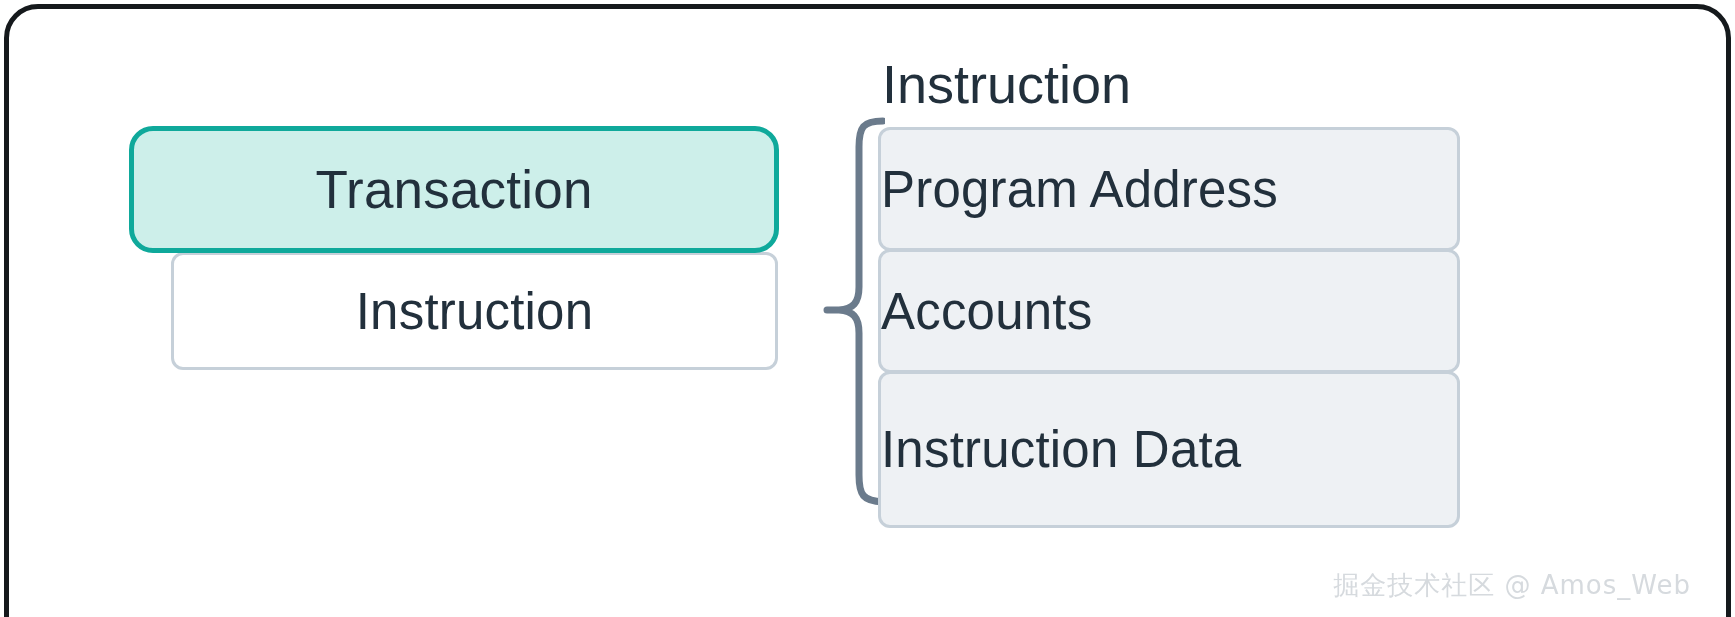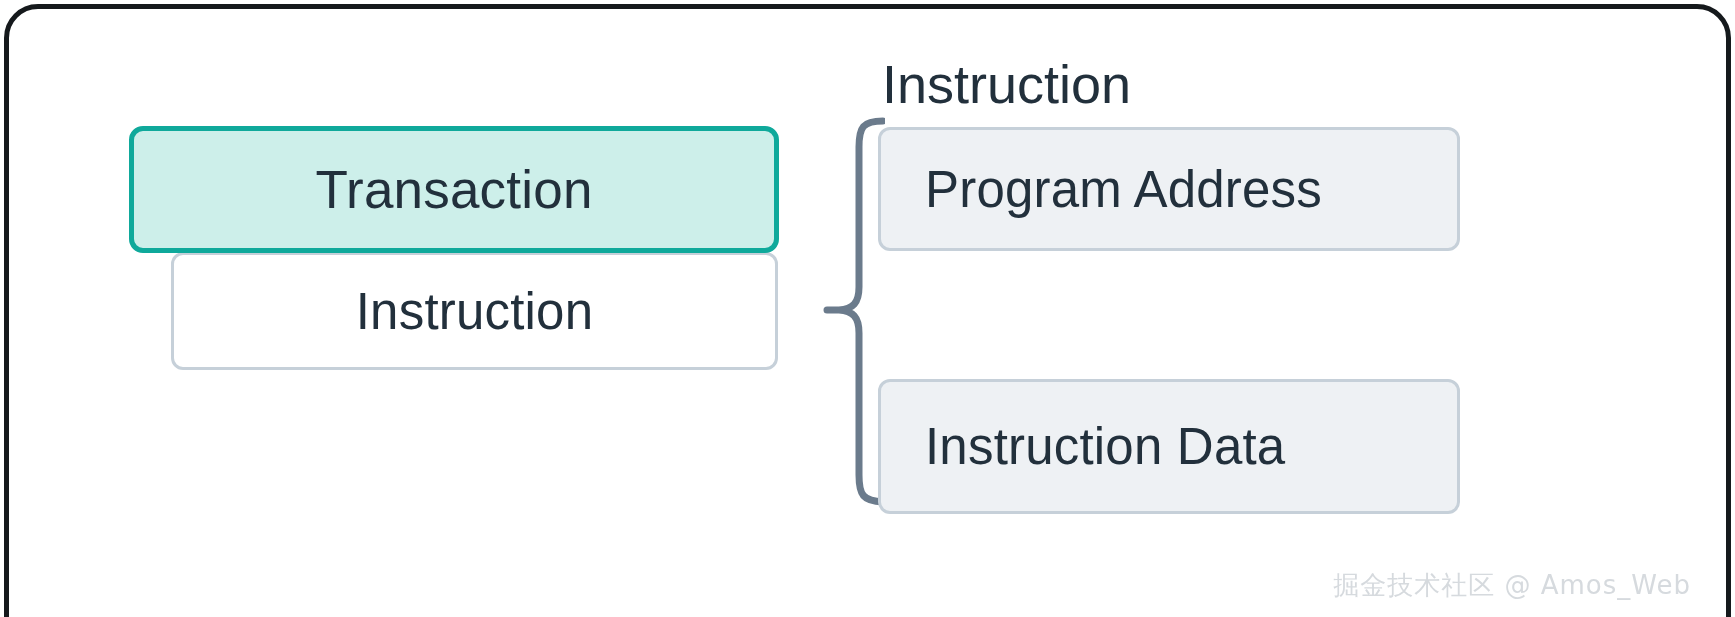--- a/index.html
+++ b/index.html
@@ -48,21 +48,21 @@
   }
 
   
   .box-transaction {
     left: 120px;
     top: 117px;
     width: 650px;
     height: 127px;
     background: #cdefea;
     border: 5px solid #0fa99b;
-    border-radius: 14px;
+    border-radius: 24px;
     color: #22303c;
     font-size: 53px;
     z-index: 4;
   }
 
   .box-instruction-left {
     left: 162px;
     top: 243px;
     width: 607px;
     height: 118px;
@@ -77,25 +77,24 @@
   
   .box-detail {
     left: 869px;
     width: 582px;
     background: #eef1f4;
     border: 3px solid #c6d0d9;
     border-radius: 12px;
     color: #22303c;
     font-size: 51px;
     justify-content: flex-start;
-    padding-left: 44px;
   }
   .box-detail.d0 { top: 118px; height: 124px; }
   .box-detail.d1 { top: 240px; height: 124px; }
-  .box-detail.d2 { top: 370px; height: 135px; }
+  .box-detail.d2 { top: 362px; height: 157px; }
 
   
   .group-label {
     position: absolute;
     left: 873px;
     top: 48px;
     font-size: 54px;
     color: #22303c;
     white-space: nowrap;
     line-height: 1;
@@ -149,20 +148,23 @@
                L 24 193
                C 38 194, 44 200, 44 216
                L 44 358
                C 44 378, 48 384, 68 385" fill="none" stroke="#6b7b8c" stroke-width="7" stroke-linecap="round" stroke-linejoin="round"></path>
     </svg>
 
     <div class="box box-detail d0">
       <span>Program Address</span>
     </div>
 
+    <div class="box box-detail d1">
+      <span>Accounts</span>
+    </div>
 
     <div class="box box-detail d2">
       <span>Instruction Data</span>
     </div>
 
   </div>
 </div>
 
 <div class="watermark">掘金技术社区 @ Amos_Web</div>
 

